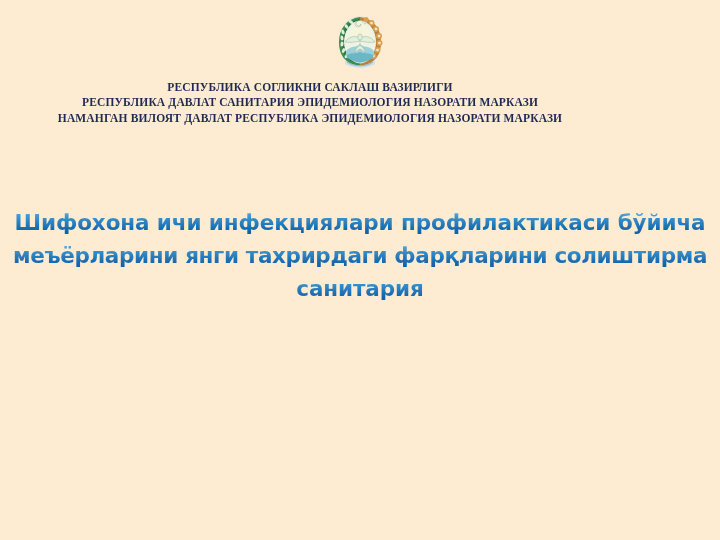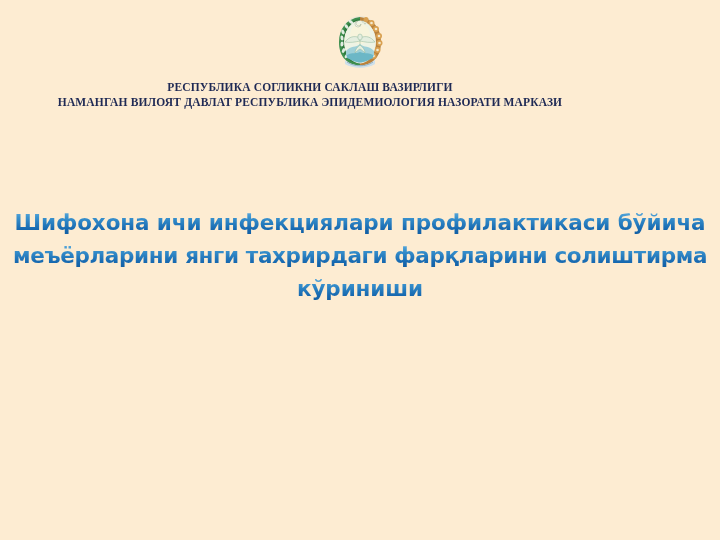--- a/index.html
+++ b/index.html
@@ -136,22 +136,23 @@
         <circle cx="66" cy="23" r="1.3"></circle>
       </g>
 
       <path d="M26 96 C40 110 72 110 86 96 L86 104 C70 114 42 114 26 104 Z" fill="#cfe0ea"></path>
       <path d="M30 100 C44 110 68 110 82 100" fill="none" stroke="#8fb0c4" stroke-width="2"></path>
     </svg>
   </div>
 
   <div class="org-header">
     <div class="org-line-1">РЕСПУБЛИКА СОГЛИКНИ САКЛАШ  ВАЗИРЛИГИ</div>
+    <div class="org-line-2">РЕСПУБЛИКА  ДАВЛАТ САНИТАРИЯ  ЭПИДЕМИОЛОГИЯ НАЗОРАТИ МАРКАЗИ</div>
     <div class="org-line-3">НАМАНГАН ВИЛОЯТ ДАВЛАТ РЕСПУБЛИКА ЭПИДЕМИОЛОГИЯ НАЗОРАТИ МАРКАЗИ</div>
   </div>
 
   <div class="title-block">
     <div class="title-line">Шифохона  ичи инфекциялари профилактикаси бўйича</div>
     <div class="title-line wide">меъёрларини янги тахрирдаги фарқларини солиштирма</div>
-    <div class="title-line">кўриниши</div>
+    <div class="title-line">санитария</div>
   </div>
 
 </div>
 
 </body></html>

